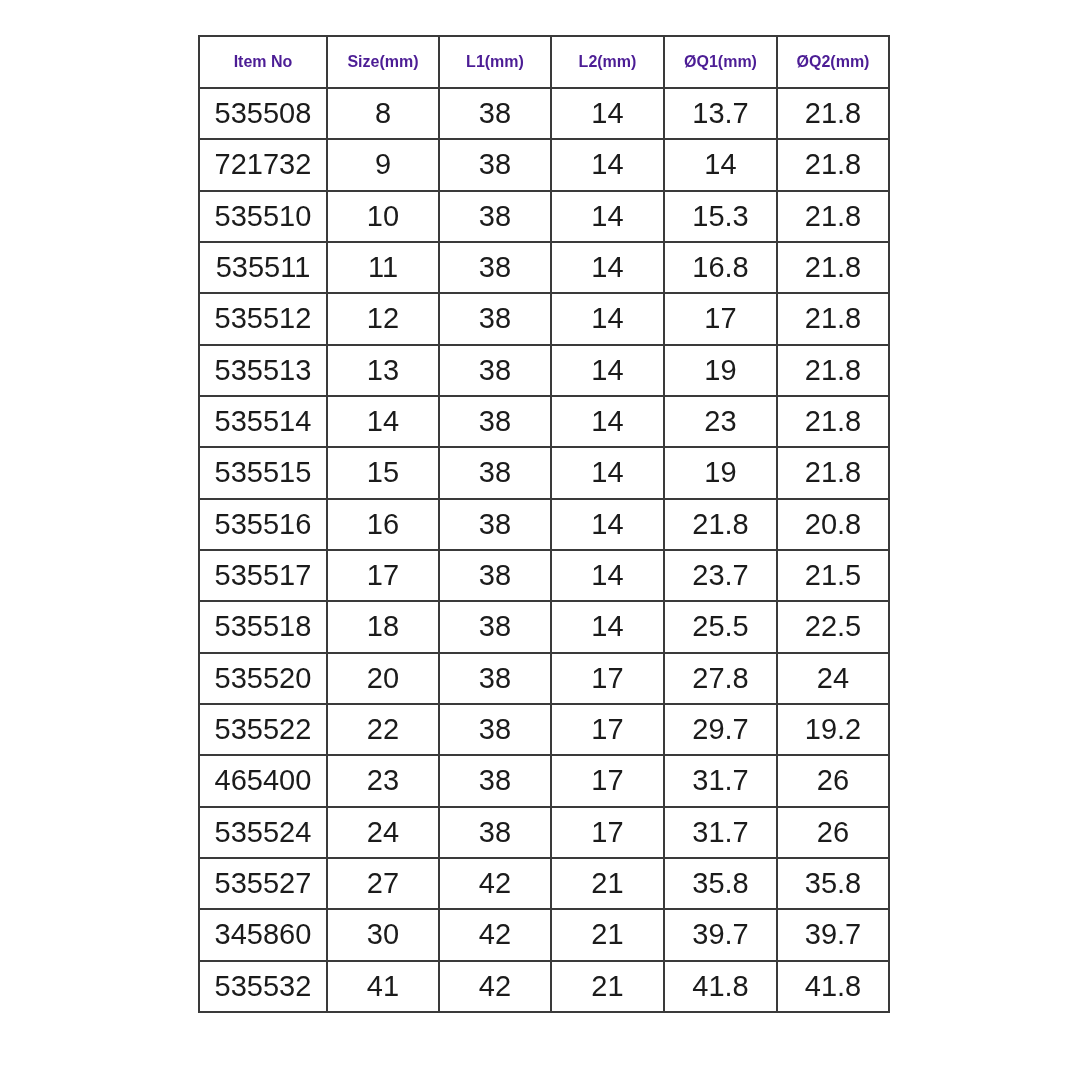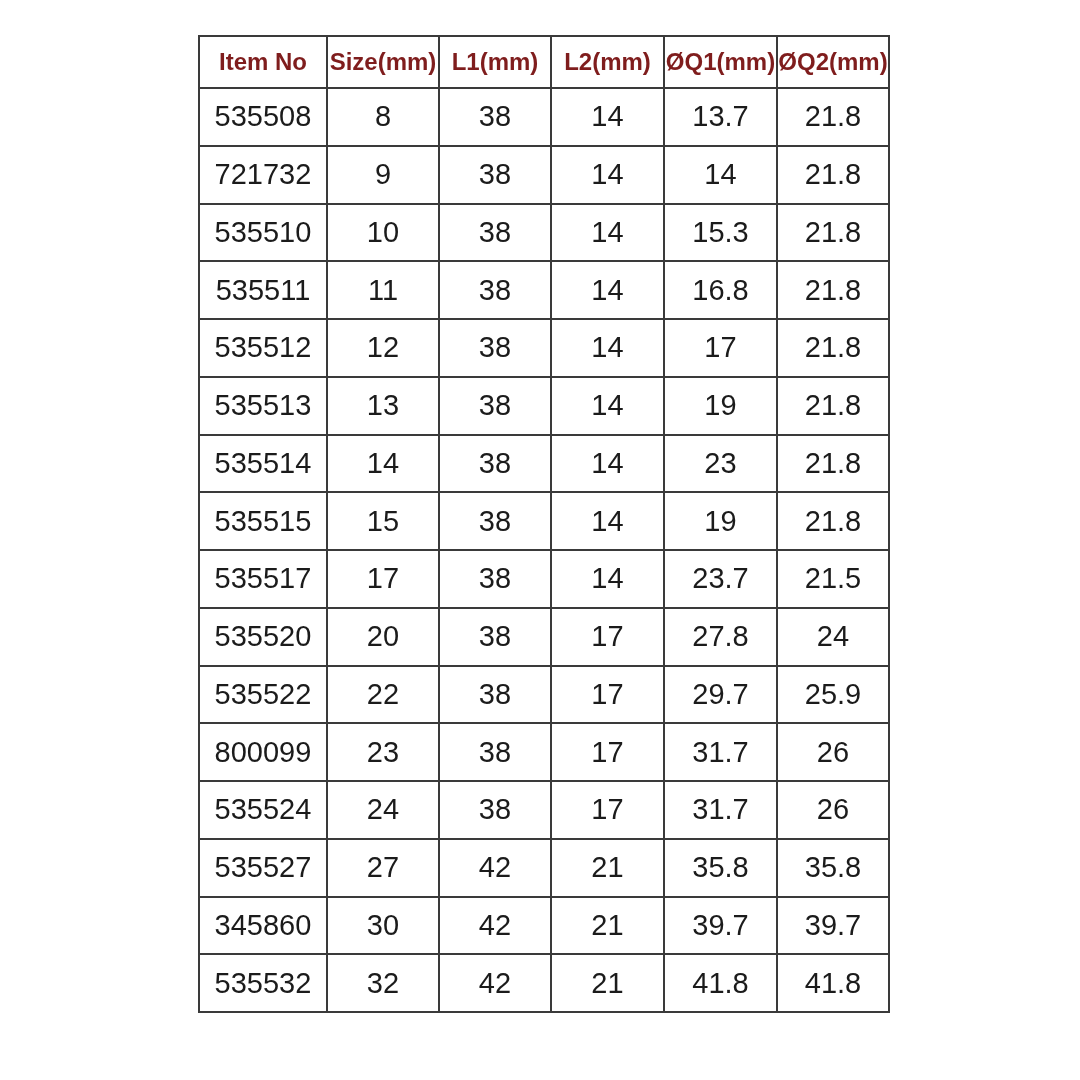--- a/index.html
+++ b/index.html
@@ -34,23 +34,23 @@
   .spec th, .spec td {
     border: 2px solid #3a3a3a;
     text-align: center;
     vertical-align: middle;
     padding: 0;
     overflow: hidden;
     white-space: nowrap;
   }
   .spec th {
     height: 50px;
-    font-size: 24px;
+    font-size: 16px;
     font-weight: 700;
-    color: #7f1d1d;
+    color: #4c1d95;
     letter-spacing: 0px;
   }
   .spec td {
     font-size: 29px;
     font-weight: 400;
     color: #1b1b1b;
   }
 </style>
 </head>
 <body>
@@ -134,45 +134,61 @@
         </tr>
         <tr>
           <td>535515</td>
           <td>15</td>
           <td>38</td>
           <td>14</td>
           <td>19</td>
           <td>21.8</td>
         </tr>
         <tr>
+          <td>535516</td>
+          <td>16</td>
+          <td>38</td>
+          <td>14</td>
+          <td>21.8</td>
+          <td>20.8</td>
+        </tr>
+        <tr>
           <td>535517</td>
           <td>17</td>
           <td>38</td>
           <td>14</td>
           <td>23.7</td>
           <td>21.5</td>
         </tr>
         <tr>
+          <td>535518</td>
+          <td>18</td>
+          <td>38</td>
+          <td>14</td>
+          <td>25.5</td>
+          <td>22.5</td>
+        </tr>
+        <tr>
           <td>535520</td>
           <td>20</td>
           <td>38</td>
           <td>17</td>
           <td>27.8</td>
           <td>24</td>
         </tr>
         <tr>
           <td>535522</td>
           <td>22</td>
           <td>38</td>
           <td>17</td>
           <td>29.7</td>
-          <td>25.9</td>
-        </tr>
-        <tr>
-          <td>800099</td>
+          <td>19.2</td>
+        </tr>
+        <tr>
+          <td>465400</td>
           <td>23</td>
           <td>38</td>
           <td>17</td>
           <td>31.7</td>
           <td>26</td>
         </tr>
         <tr>
           <td>535524</td>
           <td>24</td>
           <td>38</td>
@@ -191,21 +207,21 @@
         <tr>
           <td>345860</td>
           <td>30</td>
           <td>42</td>
           <td>21</td>
           <td>39.7</td>
           <td>39.7</td>
         </tr>
         <tr>
           <td>535532</td>
-          <td>32</td>
+          <td>41</td>
           <td>42</td>
           <td>21</td>
           <td>41.8</td>
           <td>41.8</td>
         </tr>
       </tbody>
   </table>
 </div>
 
 </body></html>

